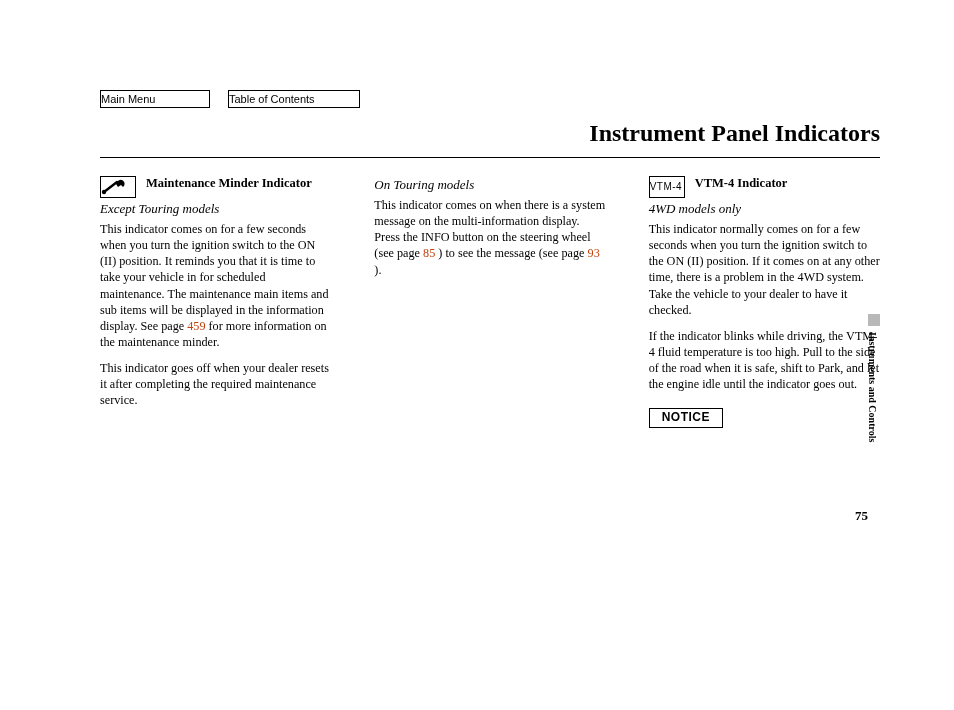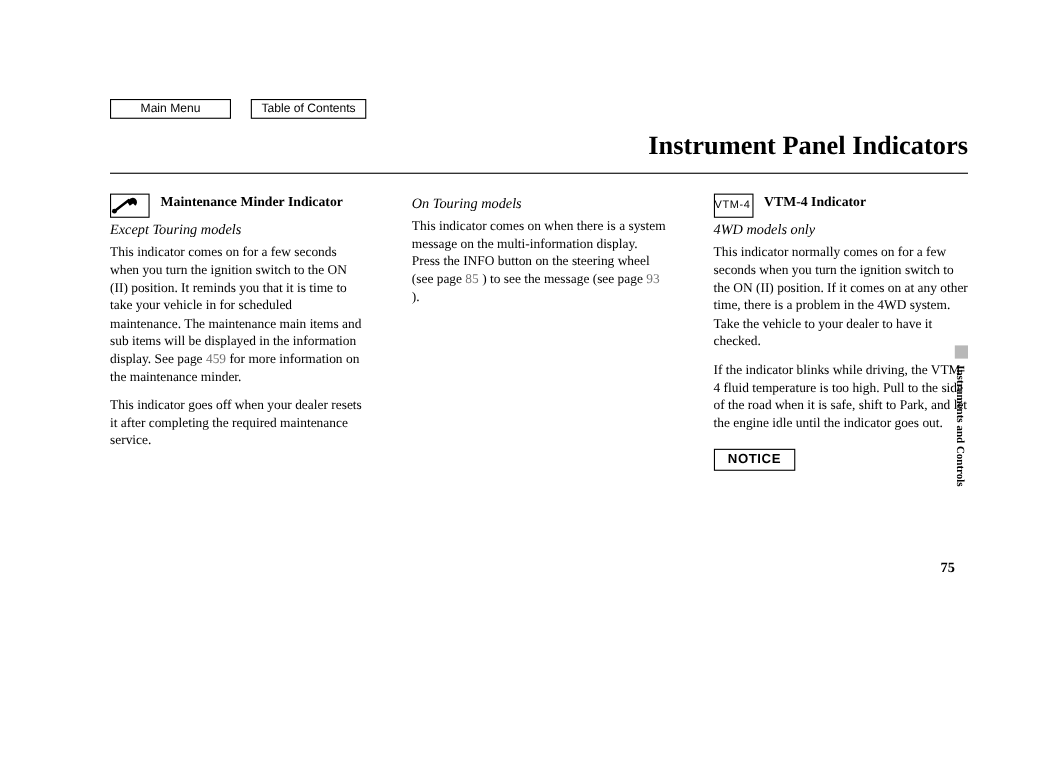--- a/index.html
+++ b/index.html
@@ -21,26 +21,26 @@
   .top-nav {
     display: flex;
     gap: 18px;
     margin-bottom: 12px;
   }
   .nav-btn {
     border: 1px solid #000;
     font-family: Arial, Helvetica, sans-serif;
     font-size: 11px;
     padding: 2px 0;
-    text-align: center;
+    text-align: left;
     background: #fff;
     cursor: pointer;
   }
   .nav-main { width: 110px; }
-  .nav-toc  { width: 105px; }
+  .nav-toc  { width: 132px; }
 
   .page-title {
     font-family: Georgia, 'Times New Roman', serif;
     font-weight: bold;
     font-size: 24px;
     text-align: right;
     margin-bottom: 10px;
   }
   .rule {
     border: 0;
@@ -81,21 +81,21 @@
   .ind-title {
     font-weight: bold;
     font-size: 12.5px;
     line-height: 1.2;
   }
   .ind-sub {
     font-style: italic;
     font-size: 13px;
     margin-bottom: 4px;
   }
-  .link { color: #737373; }
+  .link { color: #c2410c; }
 
   .vtm4-label {
     font-family: Arial, Helvetica, sans-serif;
     font-size: 10px;
     letter-spacing: 0.5px;
   }
   .notice-box {
     display: inline-block;
     border: 1px solid #000;
     padding: 1px 12px;

